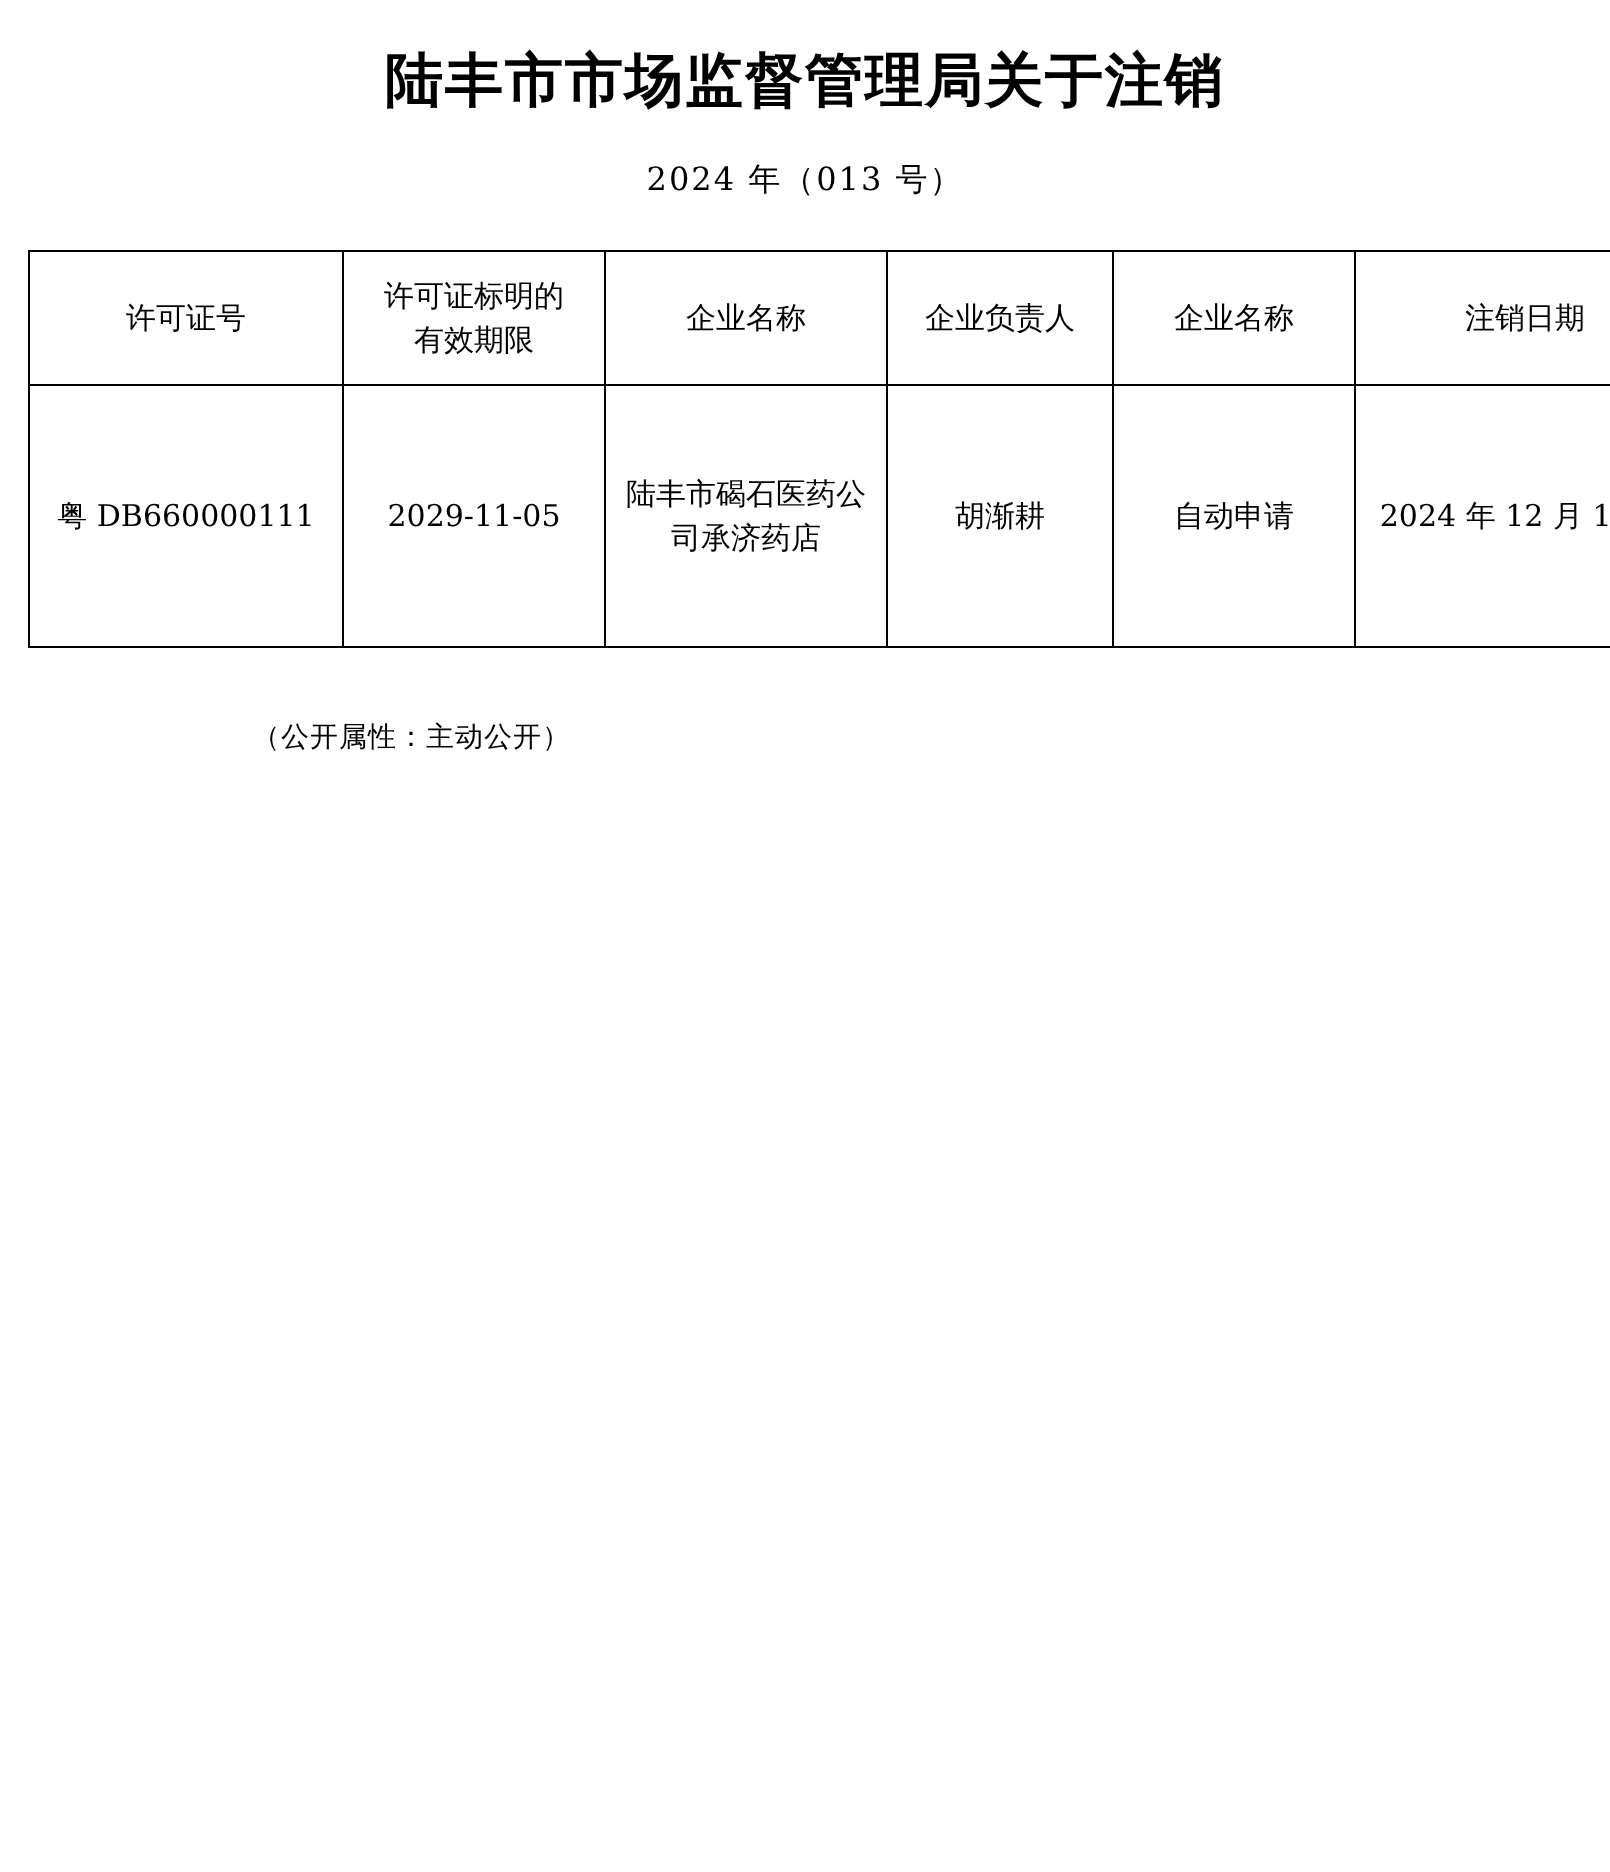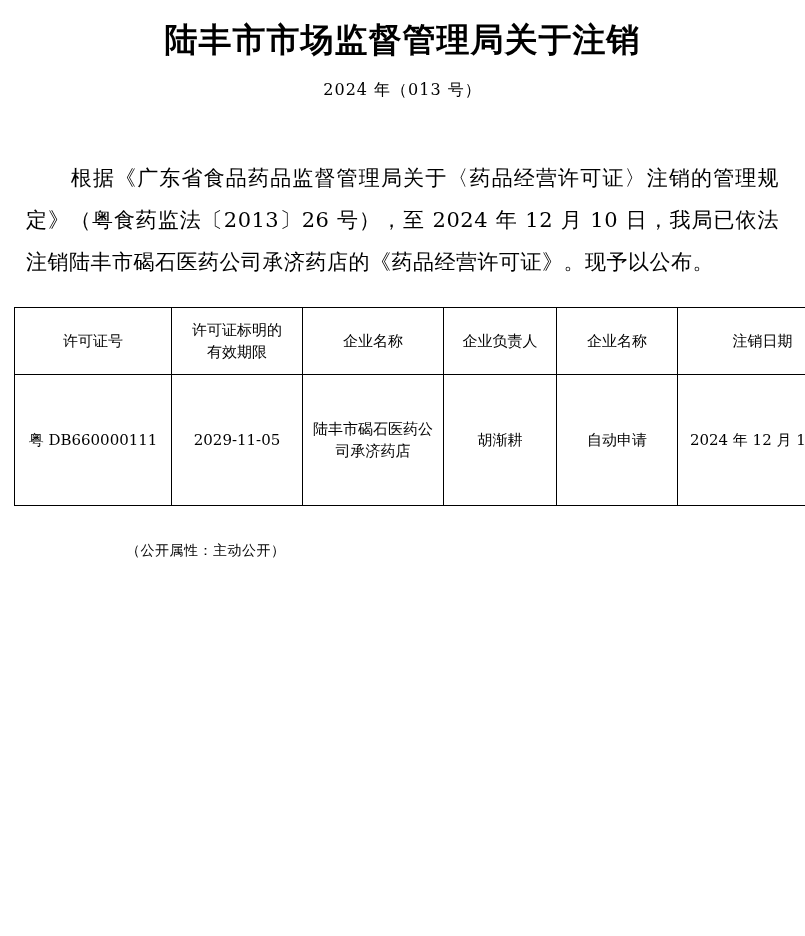--- a/index.html
+++ b/index.html
@@ -19,21 +19,21 @@
     width: 805px;
     height: 936px;
     box-sizing: border-box;
     padding: 0 14px;
   }
   .title-block {
     text-align: center;
     padding-top: 18px;
   }
   .doc-title-line {
-    font-size: 33px;
+    font-size: 29px;
     font-weight: bold;
     letter-spacing: 1px;
     line-height: 44px;
     font-family: "DejaVu Serif", "Liberation Serif", serif;
   }
   .doc-number {
     text-align: center;
     font-size: 16px;
     margin-top: 18px;
     letter-spacing: 1px;
@@ -117,21 +117,20 @@
 <body>
 
 <div class="page">
 
   <div class="title-block">
     <div class="doc-title-line">陆丰市市场监督管理局关于注销</div>
   </div>
 
   <div class="doc-number">2024 年（013 号）</div>
 
-  <div class="body-text"><span class="indent"></span><span>根据《广东省食品药品监督管理局关于〈药品经营许可证〉注销的管理规定》（粤食药监法〔2013〕26 号），至 2024 年 12 月 10 日，我局已依法注销陆丰市碣石医药公司承济药店的《药品经营许可证》。现予以公布。</span></div>
 
   <table class="cancel-table">
     <thead>
       <tr>
         <th class="col-1">许可证号</th>
         <th class="col-2">
           <div>许可证标明的</div>
           <div>有效期限</div>
         </th>
         <th class="col-3">企业名称</th>

